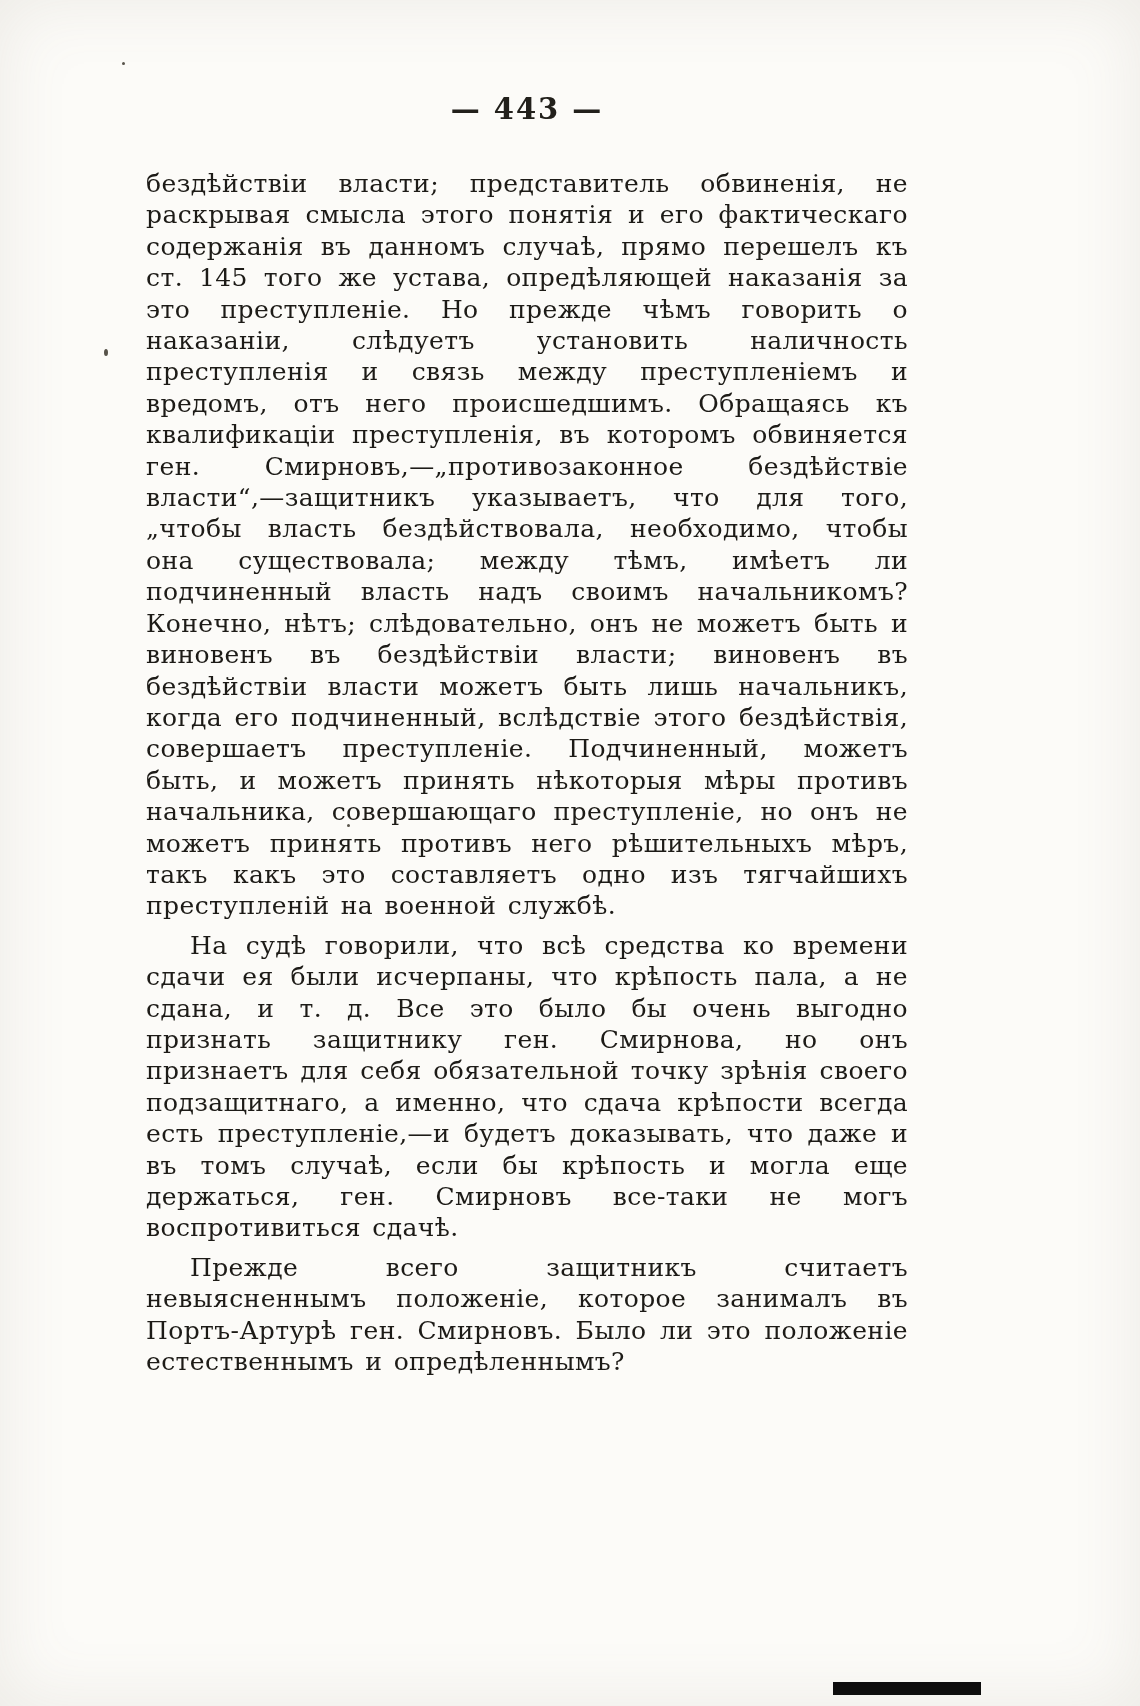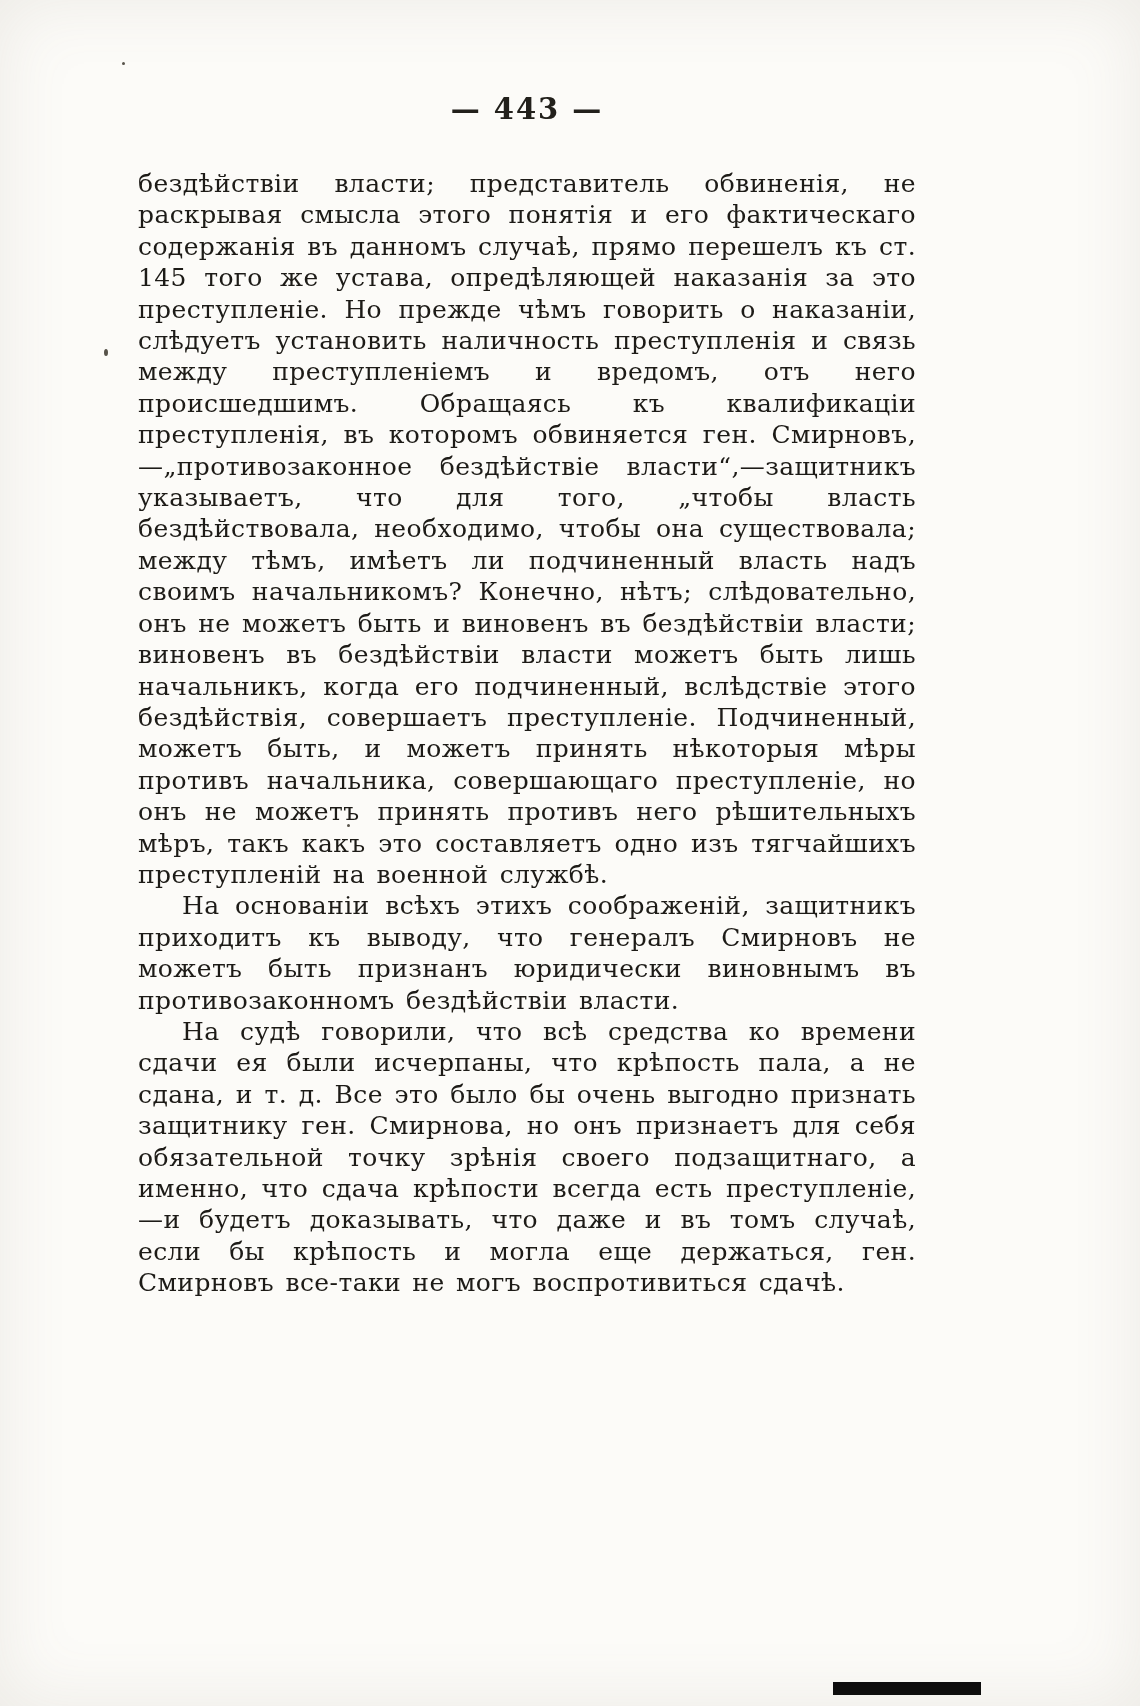--- a/index.html
+++ b/index.html
@@ -40,21 +40,21 @@
     margin: 0 0 42px 0;
   }
   .text-block {
     font-size: 25px;
     line-height: 31.4px;
     text-align: justify;
     letter-spacing: 0.4px;
     word-spacing: 3px;
   }
   .para {
-    margin: 0;
+    margin: 8px;
     padding: 0;
   }
   .para.indent {
     text-indent: 44px;
   }
   .artifact-bar {
     position: absolute;
     left: 833px;
     top: 1682px;
     width: 148px;
@@ -71,22 +71,22 @@
   .speck-3 { left: 347px; top: 824px; width: 3px; height: 3px; }
 </style>
 </head>
 <body>
 
 <div class="page">
   <div class="content">
     <div class="page-number">— 443 —</div>
     <div class="text-block">
       <p class="para">бездѣйствіи власти; представитель обвиненія, не раскрывая смысла этого понятія и его фактическаго содержанія въ данномъ случаѣ, прямо перешелъ къ ст. 145 того же устава, опредѣляющей наказанія за это преступленіе. Но прежде чѣмъ говорить о наказаніи, слѣдуетъ установить наличность преступленія и связь между преступленіемъ и вредомъ, отъ него происшедшимъ. Обращаясь къ квалификаціи преступленія, въ которомъ обвиняется ген. Смирновъ,—„противозаконное бездѣйствіе власти“,—защитникъ указываетъ, что для того, „чтобы власть бездѣйствовала, необходимо, чтобы она существовала; между тѣмъ, имѣетъ ли подчиненный власть надъ своимъ начальникомъ? Конечно, нѣтъ; слѣдовательно, онъ не можетъ быть и виновенъ въ бездѣйствіи власти; виновенъ въ бездѣйствіи власти можетъ быть лишь начальникъ, когда его подчиненный, вслѣдствіе этого бездѣйствія, совершаетъ преступленіе. Подчиненный, можетъ быть, и можетъ принять нѣкоторыя мѣры противъ начальника, совершающаго преступленіе, но онъ не можетъ принять противъ него рѣшительныхъ мѣръ, такъ какъ это составляетъ одно изъ тягчайшихъ преступленій на военной службѣ.</p>
-      <p class="para indent">На основаніи всѣхъ этихъ соображеній, защитникъ приходитъ къ выводу, что генералъ Смирновъ не можетъ быть признанъ юридически виновнымъ въ противозаконномъ бездѣйствіи власти.</p>
       <p class="para indent">На судѣ говорили, что всѣ средства ко времени сдачи ея были исчерпаны, что крѣпость пала, а не сдана, и т. д. Все это было бы очень выгодно признать защитнику ген. Смирнова, но онъ признаетъ для себя обязательной точку зрѣнія своего подзащитнаго, а именно, что сдача крѣпости всегда есть преступленіе,—и будетъ доказывать, что даже и въ томъ случаѣ, если бы крѣпость и могла еще держаться, ген. Смирновъ все-таки не могъ воспротивиться сдачѣ.</p>
+      <p class="para indent">Прежде всего защитникъ считаетъ невыясненнымъ положеніе, которое занималъ въ Портъ-Артурѣ ген. Смирновъ. Было ли это положеніе естественнымъ и опредѣленнымъ?</p>
     </div>
   </div>
 
   <div class="artifact-bar"></div>
   <div class="speck speck-1"></div>
   <div class="speck speck-2"></div>
   <div class="speck speck-3"></div>
 </div>
 
 </body></html>

